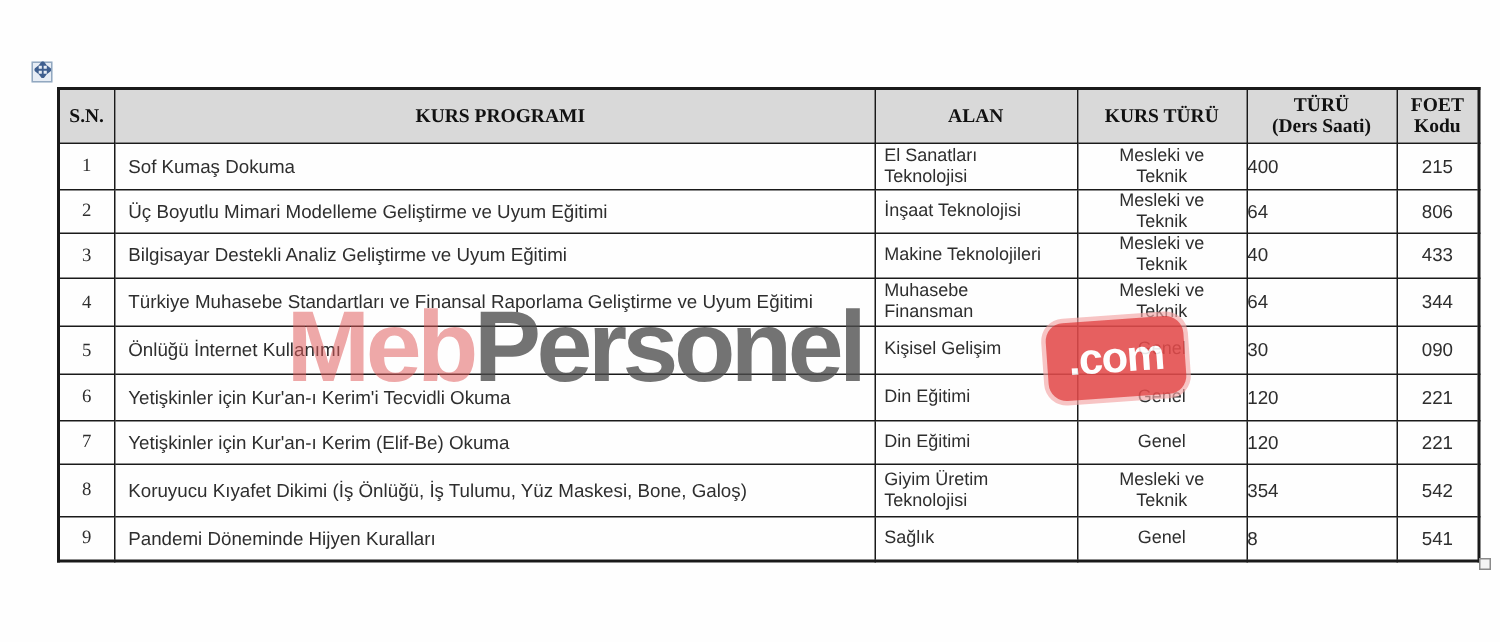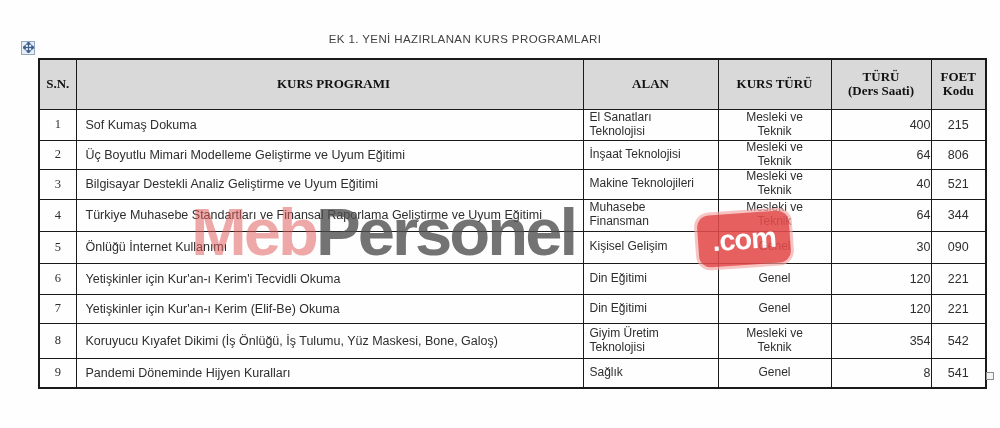--- a/index.html
+++ b/index.html
@@ -36,33 +36,33 @@
   table.kurs col.w-sn   { width:37px; }
   table.kurs col.w-prog { width:507px; }
   table.kurs col.w-alan { width:135px; }
   table.kurs col.w-tur  { width:113px; }
   table.kurs col.w-sure { width:100px; }
   table.kurs col.w-foet { width:55px; }
   table.kurs th, table.kurs td {
     border:1px solid var(--border, #1a1a1a);
     vertical-align:middle; overflow:hidden;
   }
-  table.kurs thead tr { height:50px;padding-left:38px; }
+  table.kurs thead tr { height:36px;padding-left:38px; }
   table.kurs th {
     background:var(--header-bg, #d9d9d9);
     font-family:"Liberation Serif", serif;
     font-size:13px; font-weight:bold; color:#111;
     text-align:center; line-height:1.1; white-space:pre-line;
   }
   table.kurs th.h-prog { text-align:center; padding-left:8px; }
   td.c-sn   { text-align:center; font-family:"Liberation Serif", serif; font-size:12.5px; }
   td.c-program { text-align:left; padding-left:9px; font-size:12.5px; }
   td.c-alan { text-align:left; padding-left:6px; font-size:12px; white-space:pre-line; line-height:1.15;margin-top:24px; }
   td.c-kurs_turu { text-align:center; font-size:12px; white-space:pre-line; line-height:1.15; }
-  td.c-sure { text-align:right; font-size:12.5px;margin-left:28px; }
+  td.c-sure { text-align:left; font-size:12.5px;margin-left:28px; }
   td.c-foet { text-align:center; font-size:12.5px; }
   
   .watermark { position:absolute; left:0; top:0; width:1000px; height:428px; pointer-events:none; }
   .wm-text {
     position:absolute; left:191px; top:193px;
     font-size:67px; font-weight:bold; letter-spacing:-3px;
     font-family:"Liberation Sans", sans-serif; white-space:nowrap;
   }
   .wm-red  { color:var(--watermark-red, #e05a5a); opacity:.52; }
   .wm-dark { color:var(--watermark-dark, #4d4d4d); opacity:.78; }
@@ -79,21 +79,20 @@
     position:absolute; left:199px; top:263px;
     font-size:21px; font-weight:bold; letter-spacing:2.5px;
     color:var(--tagline-gray, #c9c9c9); opacity:.72; white-space:nowrap;
   }
 </style>
 </head>
 <body>
 
 <div class="canvas">
 
-  <div class="doc-title">EK 1. YENİ HAZIRLANAN  KURS PROGRAMLARI</div>
 
   <div class="move-handle">
     <span>
       <svg width="11" height="11" viewBox="0 0 11 11">
         <g stroke="#3f5f8f" stroke-width="1.2" fill="#3f5f8f">
           <line x1="5.5" y1="1.5" x2="5.5" y2="9.5"></line>
           <line x1="1.5" y1="5.5" x2="9.5" y2="5.5"></line>
           <polygon points="5.5,0 3.8,2.2 7.2,2.2"></polygon>
           <polygon points="5.5,11 3.8,8.8 7.2,8.8"></polygon>
           <polygon points="0,5.5 2.2,3.8 2.2,7.2"></polygon>
@@ -144,21 +143,21 @@
           <td class="c-sure">64</td>
           <td class="c-foet">806</td>
         </tr>
         <tr style="height: 30px;">
           <td class="c-sn">3</td>
           <td class="c-program">Bilgisayar Destekli Analiz Geliştirme ve Uyum Eğitimi</td>
           <td class="c-alan">Makine Teknolojileri</td>
           <td class="c-kurs_turu">Mesleki ve
 Teknik</td>
           <td class="c-sure">40</td>
-          <td class="c-foet">521</td>
+          <td class="c-foet">433</td>
         </tr>
         <tr style="height: 32px;">
           <td class="c-sn">4</td>
           <td class="c-program">Türkiye Muhasebe Standartları ve Finansal Raporlama Geliştirme ve Uyum Eğitimi</td>
           <td class="c-alan">Muhasebe
 Finansman</td>
           <td class="c-kurs_turu">Mesleki ve
 Teknik</td>
           <td class="c-sure">64</td>
           <td class="c-foet">344</td>

